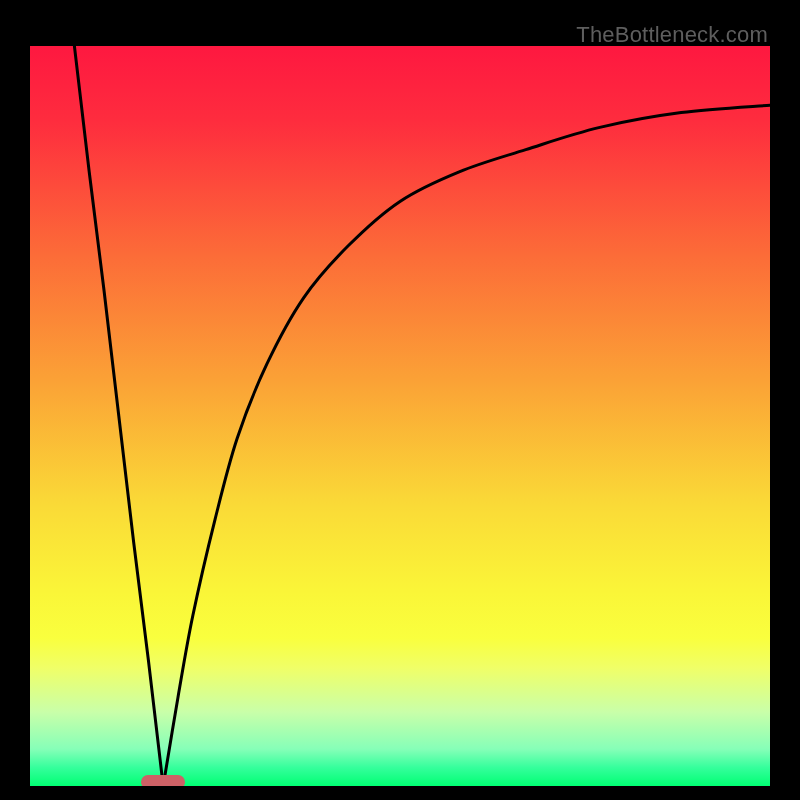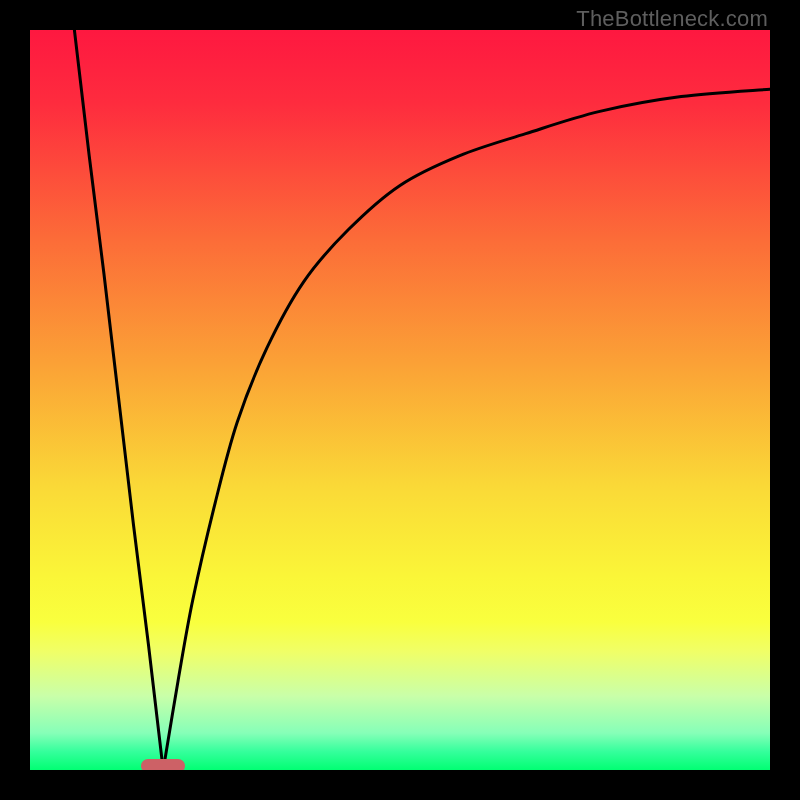--- a/index.html
+++ b/index.html
@@ -6,21 +6,21 @@
     margin: 0;
     padding: 0;
     width: 800px;
     height: 800px;
     background: #000;
     overflow: hidden;
     font-family: Arial, Helvetica, sans-serif;
   }
   .frame {
     position: absolute;
-    left: 0; top: 0;
+    left: 0; top: 16px;
     width: 800px;
     height: 619px;
     background: #000;
   }
   .plot-area {
     position: absolute;
     left: 30px;
     top: 30px;
     width: 740px;
     height: 740px;

